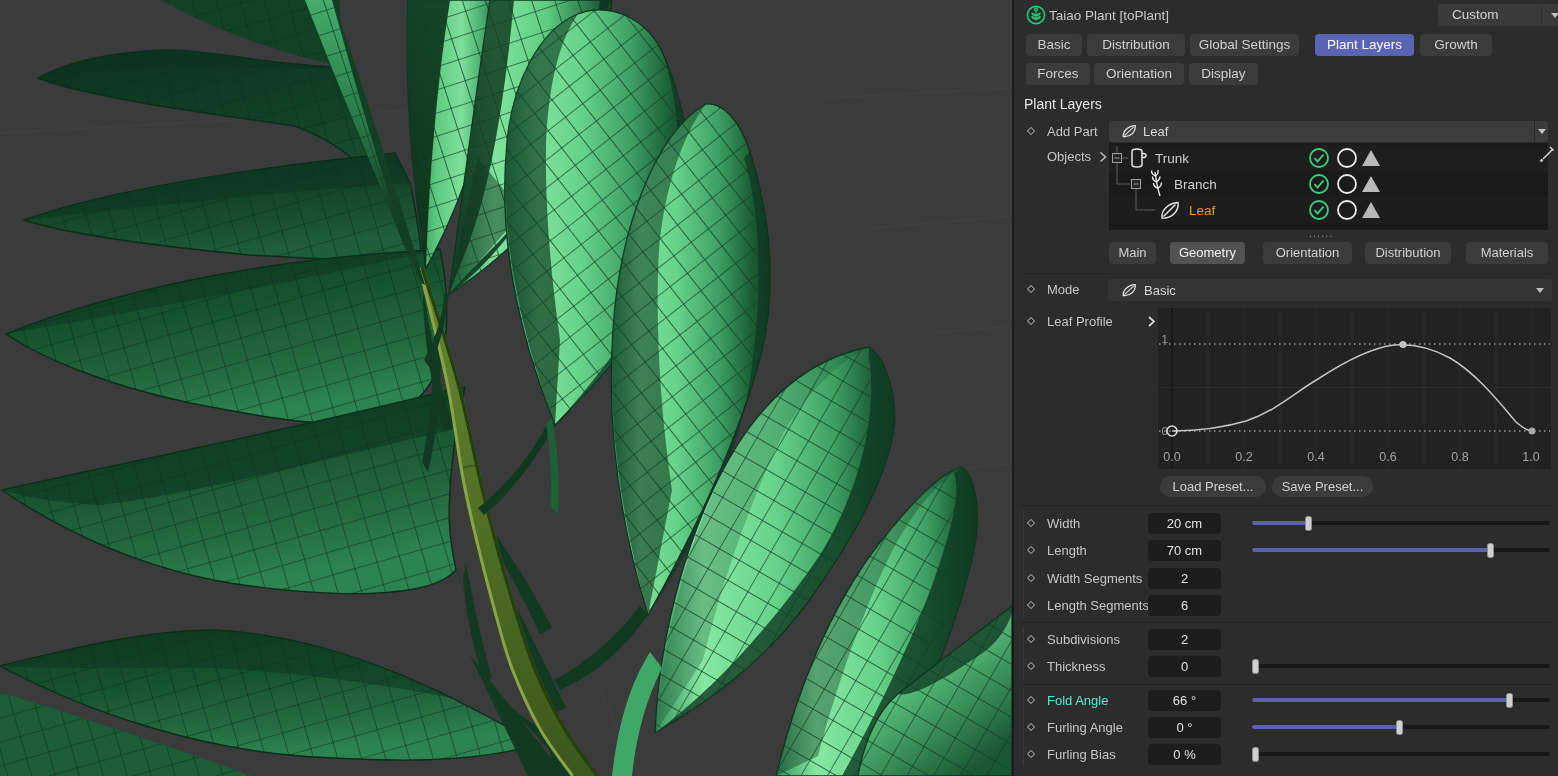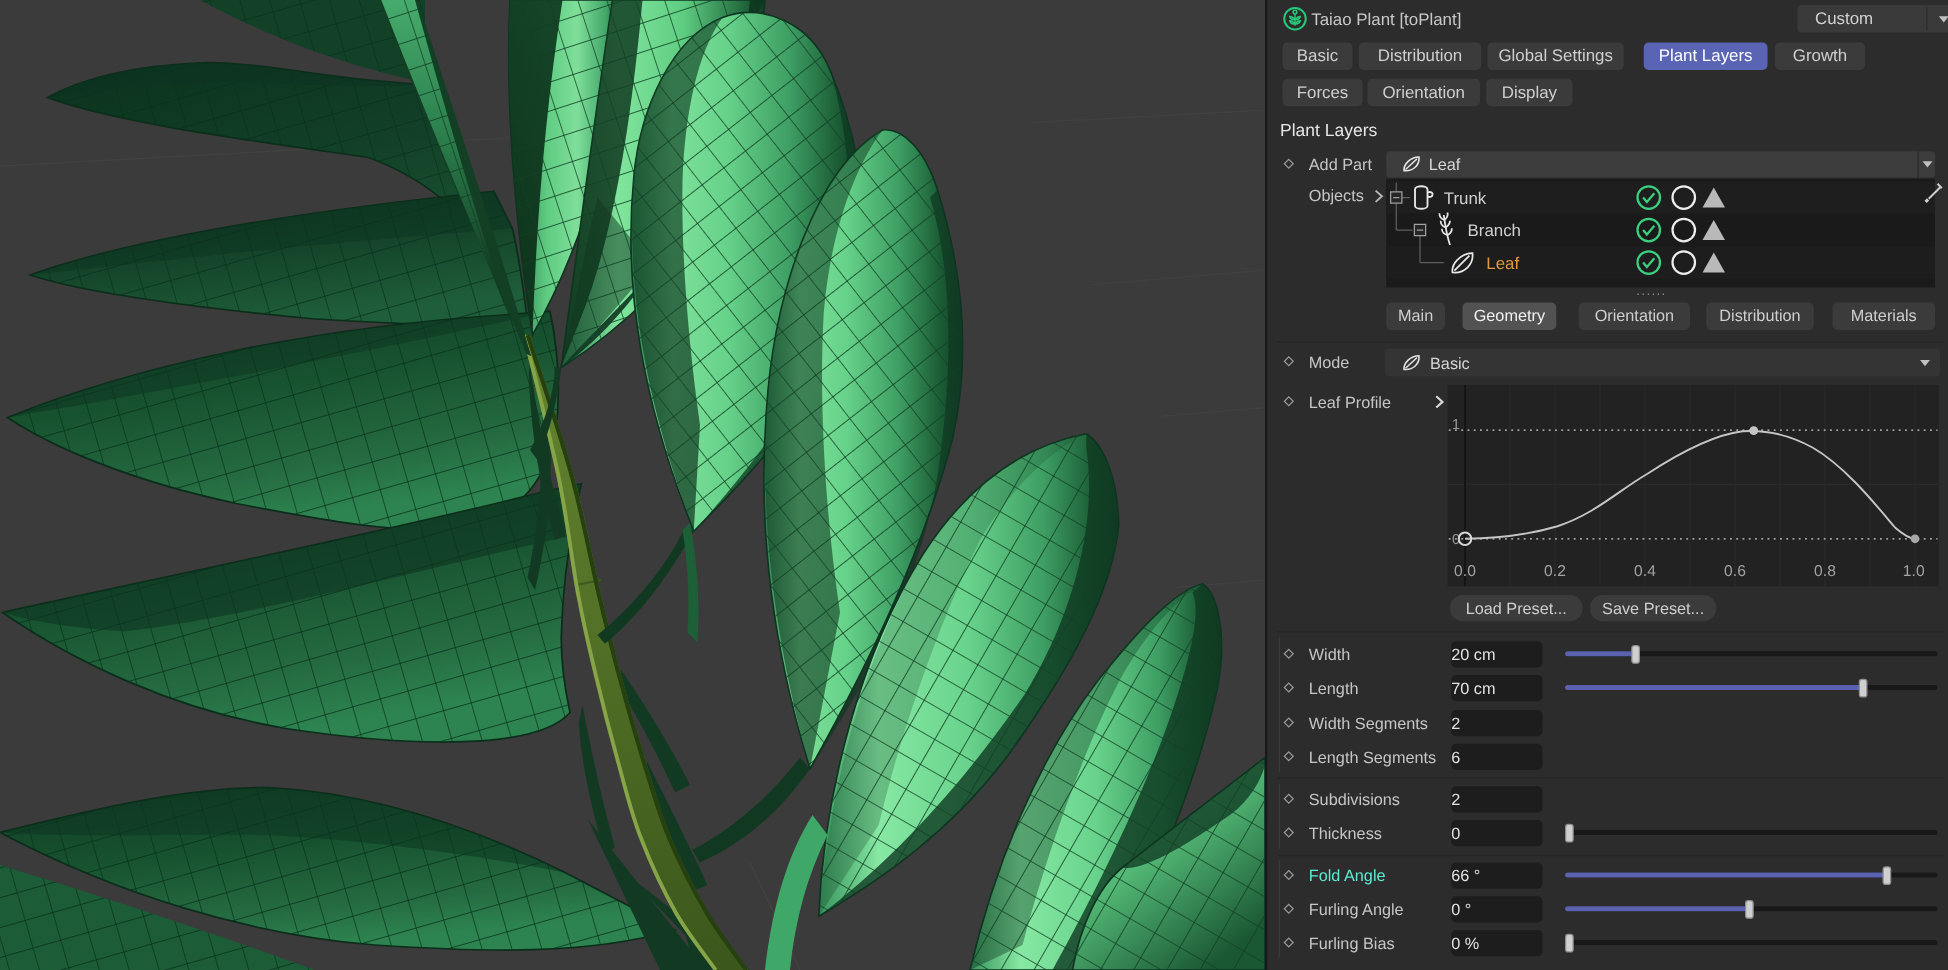--- a/index.html
+++ b/index.html
@@ -5,21 +5,21 @@
 *{box-sizing:border-box;font-family:"Liberation Sans",sans-serif}
 #vp{position:absolute;left:0;top:0;width:1012px;height:776px;background:#3b3b3b;overflow:hidden}
 #divider{position:absolute;left:1012px;top:0;width:2px;height:776px;background:#191919}
 #panel{position:absolute;left:1014px;top:0;width:544px;height:776px;background:#2c2c2c;font-size:13px;color:#c9c9c9}
 .abs{position:absolute}
 .btn{position:absolute;background:#3b3b3b;border-radius:4px;color:#cfcfcf;font-size:13.5px;text-align:center;height:22px;line-height:22px}
 .btn.active{background:#5a64b4;color:#fff}
 .btn.lit{background:#525252;color:#f2f2f2}
 .lbl{position:absolute;color:#c6c6c6;font-size:13px;line-height:16px;white-space:nowrap}
 .dia{position:absolute;width:6px;height:6px;border:1px solid #989898;transform:rotate(45deg)}
-.field{position:absolute;left:147px;width:73px;height:21px;background:#1d1d1d;border-radius:4px;color:#e3e3e3;font-size:13px;text-align:left;line-height:21px}
+.field{position:absolute;left:134px;width:73px;height:21px;background:#1d1d1d;border-radius:4px;color:#e3e3e3;font-size:13px;text-align:center;line-height:21px}
 .track{position:absolute;height:4px;background:#181818;border-radius:2px}
 .fill{position:absolute;height:4px;background:#5a61ae;border-radius:2px}
 .handle{position:absolute;width:7px;height:15px;background:#cfcfcf;border-radius:2.5px;border:1px solid #8f8f8f}
 .sep{position:absolute;left:8px;width:533px;height:1px;background:#242424}
 .caret{position:absolute;width:0;height:0;border-left:4.5px solid transparent;border-right:4.5px solid transparent;border-top:5px solid #c0c0c0}
 .ddown{position:absolute;background:#373737;border-radius:3px}
 </style></head>
 <body>
 <div id="vp">
 <svg width="1012" height="776" viewBox="0 0 1012 776">

